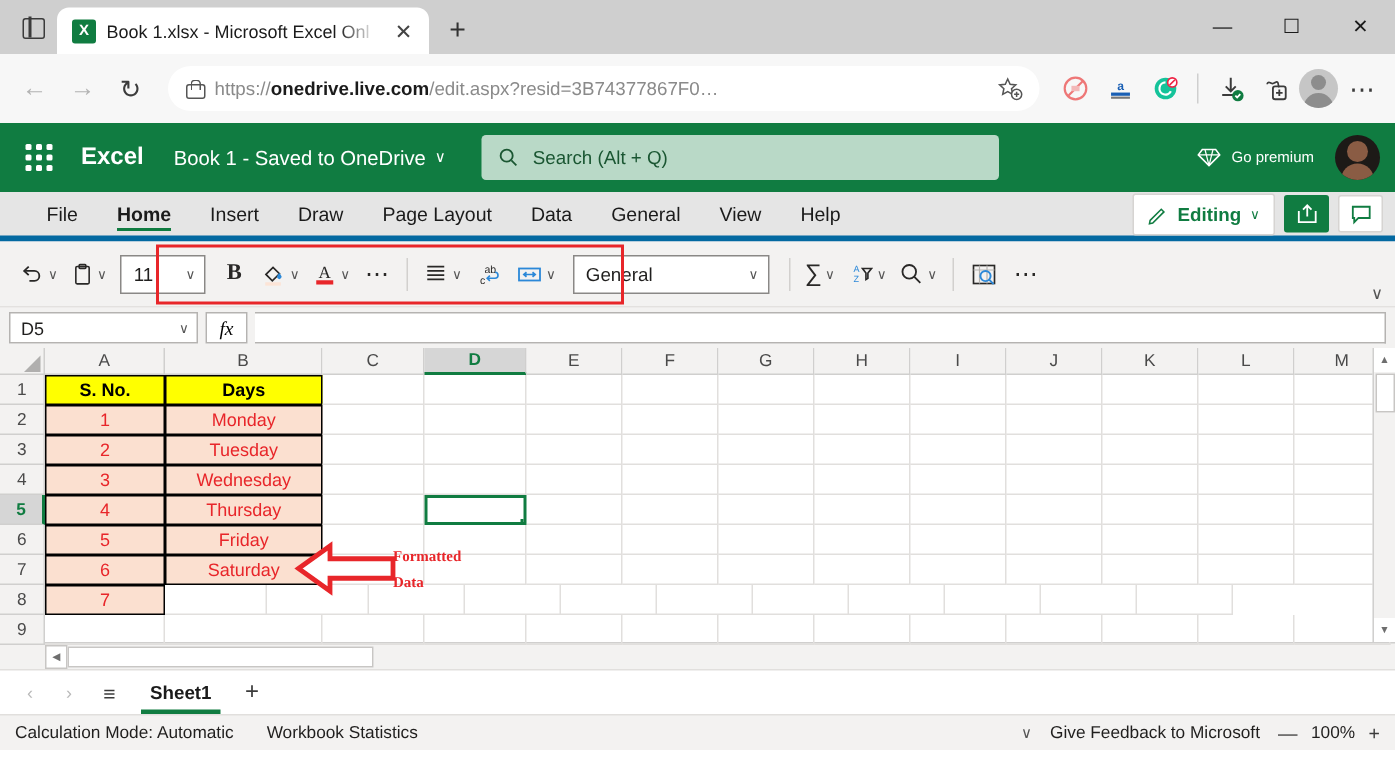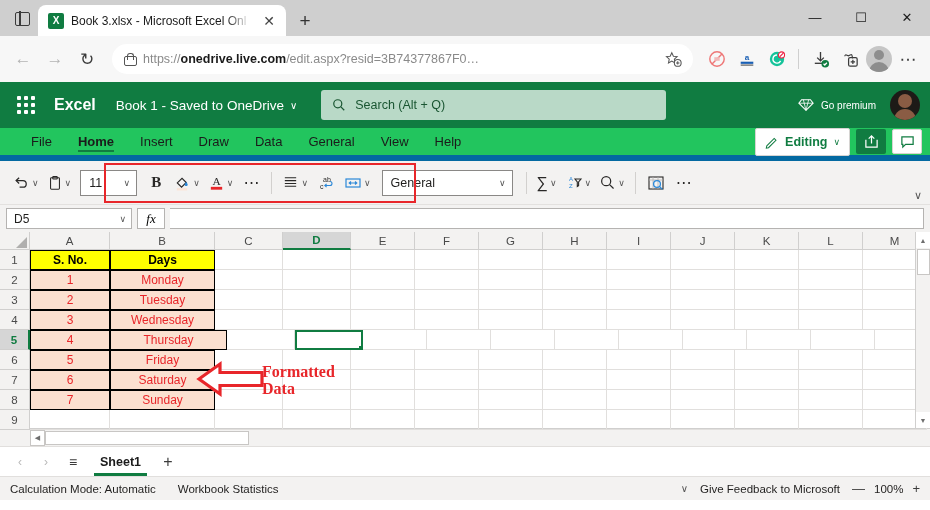--- a/index.html
+++ b/index.html
@@ -144,22 +144,22 @@
     content: ""; position: absolute; top: 4px; left: 8px; width: 14px;
     height: 14px; border-radius: 50%; background: #8a5c44;
   }
   .user-pic::after {
     content: ""; position: absolute; top: 19px; left: 4px; width: 22px;
     height: 14px; border-radius: 11px 11px 0 0; background: #8a5c44;
   }
 
   
   .ribbon-tabs {
-    height: 33px; background: #22c55e; display: flex; align-items: stretch;
-    padding-left: 18px; border-bottom: 6px solid #0369a1;
+    height: 33px; background: #e5e5e5; display: flex; align-items: stretch;
+    padding-left: 18px; border-bottom: 4px solid #0369a1;
   }
   .rtab {
     padding: 0 13px; display: flex; align-items: center; font-size: 13px;
     color: #1b1b1b; position: relative;
   }
   .rtab.active { font-weight: bold; }
   .rtab.active::after {
     content: ""; position: absolute; left: 13px; right: 13px; bottom: 3px;
     height: 2.5px; background: #107c41;
   }
@@ -289,21 +289,21 @@
     width: 15px; height: 16px; display: flex; align-items: center;
     justify-content: center; font-size: 7px; color: #6e6e6e; background: #fff;
   }
   .sb-thumb { width: 13px; height: 26px; background: #fff; border: 1px solid #c8c6c4; margin-top: 1px; }
   .sb-track { flex: 1; }
 
   
   .annot { position: absolute; left: 196px; top: 358px; z-index: 20; }
   .annot-text {
     position: absolute; left: 262px; top: 363px; z-index: 21;
-    font-family: "Liberation Serif", serif; font-size: 16px; color: #e8262a;
+    font-family: "Liberation Serif", serif; font-size: 10px; color: #e8262a;
     font-weight: bold; line-height: 17px; width: 90px;
   }
 
   
   .hscroll-row {
     height: 18px; background: #f3f2f1; display: flex; align-items: center;
     padding-left: 30px; border-top: 1px solid #d0cfce;
   }
   .hs-arrow {
     width: 15px; height: 16px; background: #fff; border: 1px solid #c8c6c4;
@@ -352,21 +352,21 @@
 <body>
 
 <div id="app">
 
   <div class="browser-tabstrip">
     <div class="tabstrip-icon">
       <div class="sidebar-glyph"></div>
     </div>
     <div class="btab">
       <div class="xl-tab-icon">X</div>
-      <div class="btab-title">Book 3.xlsx - Microsoft Excel Onl</div>
+      <div class="btab-title">Book 1.xlsx - Microsoft Excel Onl</div>
       <div class="btab-close">✕</div>
     </div>
     <div class="newtab">+</div>
     <div class="win-ctrls">
       <div>—</div>
       <div>☐</div>
       <div>✕</div>
     </div>
   </div>
 
@@ -459,20 +459,21 @@
       <span>Go premium</span>
     </div>
     <div class="user-pic"></div>
   </div>
 
   <div class="ribbon-tabs">
     <div class="rtab">File</div>
     <div class="rtab active">Home</div>
     <div class="rtab">Insert</div>
     <div class="rtab">Draw</div>
+    <div class="rtab">Page Layout</div>
     <div class="rtab">Data</div>
     <div class="rtab">General</div>
     <div class="rtab">View</div>
     <div class="rtab">Help</div>
     <div class="ribbon-right">
       <div class="editing-btn">
         <svg width="14" height="14" viewBox="0 0 16 16">
             <path d="M2 12.5l8.5-8.5 2 2L4 14.5 1.5 15z" fill="none" stroke="#107c41" stroke-width="1.2"></path>
           </svg>
         <span>Editing</span>
@@ -683,21 +684,21 @@
         <div class="cell" style="width:64px"></div>
         <div class="cell" style="width:64px"></div>
         <div class="cell" style="width:64px"></div>
         <div class="cell" style="width:64px"></div>
         <div class="cell" style="width:64px"></div>
       </div>
 
       <div class="body-row">
         <div class="rowh sel">5</div>
         <div class="cell fmt-data" style="width:80px">4</div>
-        <div class="cell fmt-data" style="width:117px">Thursday</div>
+        <div class="cell fmt-data" style="width:105px">Thursday</div>
         <div class="cell" style="width:68px"></div>
         <div class="cell selected" style="width:68px"></div>
         <div class="cell" style="width:64px"></div>
         <div class="cell" style="width:64px"></div>
         <div class="cell" style="width:64px"></div>
         <div class="cell" style="width:64px"></div>
         <div class="cell" style="width:64px"></div>
         <div class="cell" style="width:64px"></div>
         <div class="cell" style="width:64px"></div>
         <div class="cell" style="width:64px"></div>
@@ -734,21 +735,20 @@
         <div class="cell" style="width:64px"></div>
         <div class="cell" style="width:64px"></div>
         <div class="cell" style="width:64px"></div>
         <div class="cell" style="width:64px"></div>
         <div class="cell" style="width:64px"></div>
       </div>
 
       <div class="body-row">
         <div class="rowh">8</div>
         <div class="cell fmt-data" style="width:80px">7</div>
-        <div class="cell fmt-data" style="width:105px">Sunday</div>
         <div class="cell" style="width:68px"></div>
         <div class="cell" style="width:68px"></div>
         <div class="cell" style="width:64px"></div>
         <div class="cell" style="width:64px"></div>
         <div class="cell" style="width:64px"></div>
         <div class="cell" style="width:64px"></div>
         <div class="cell" style="width:64px"></div>
         <div class="cell" style="width:64px"></div>
         <div class="cell" style="width:64px"></div>
         <div class="cell" style="width:64px"></div>

